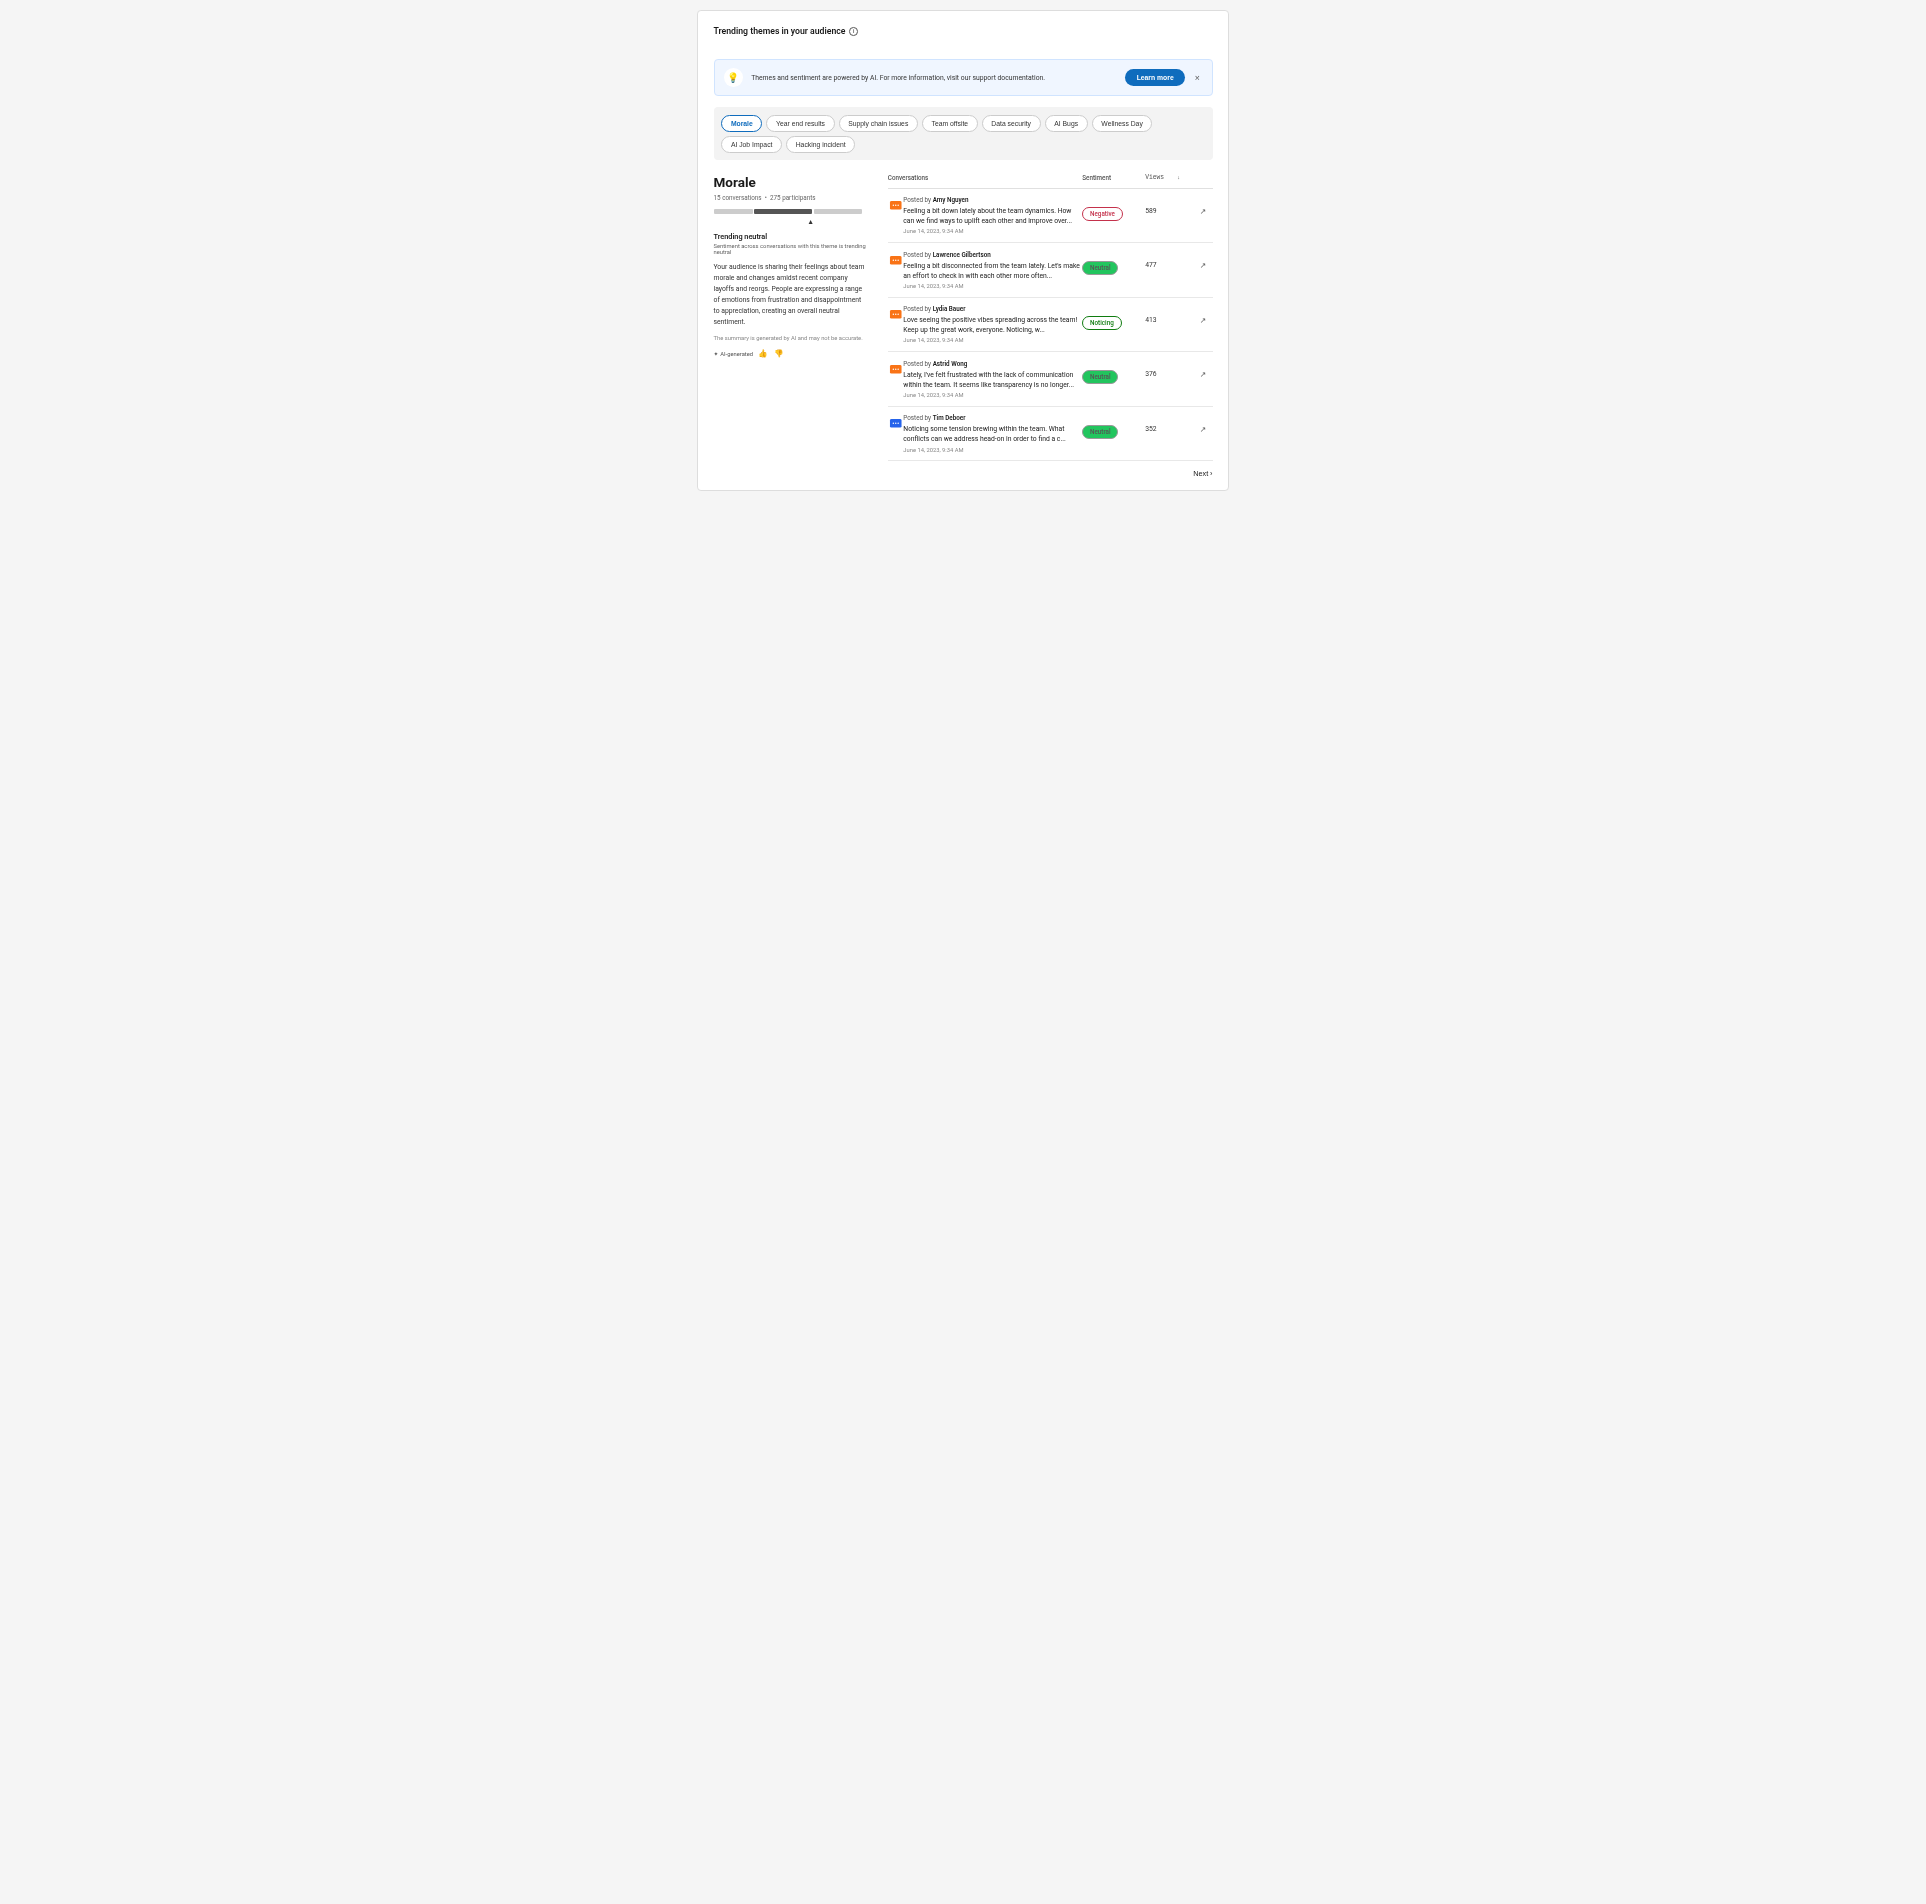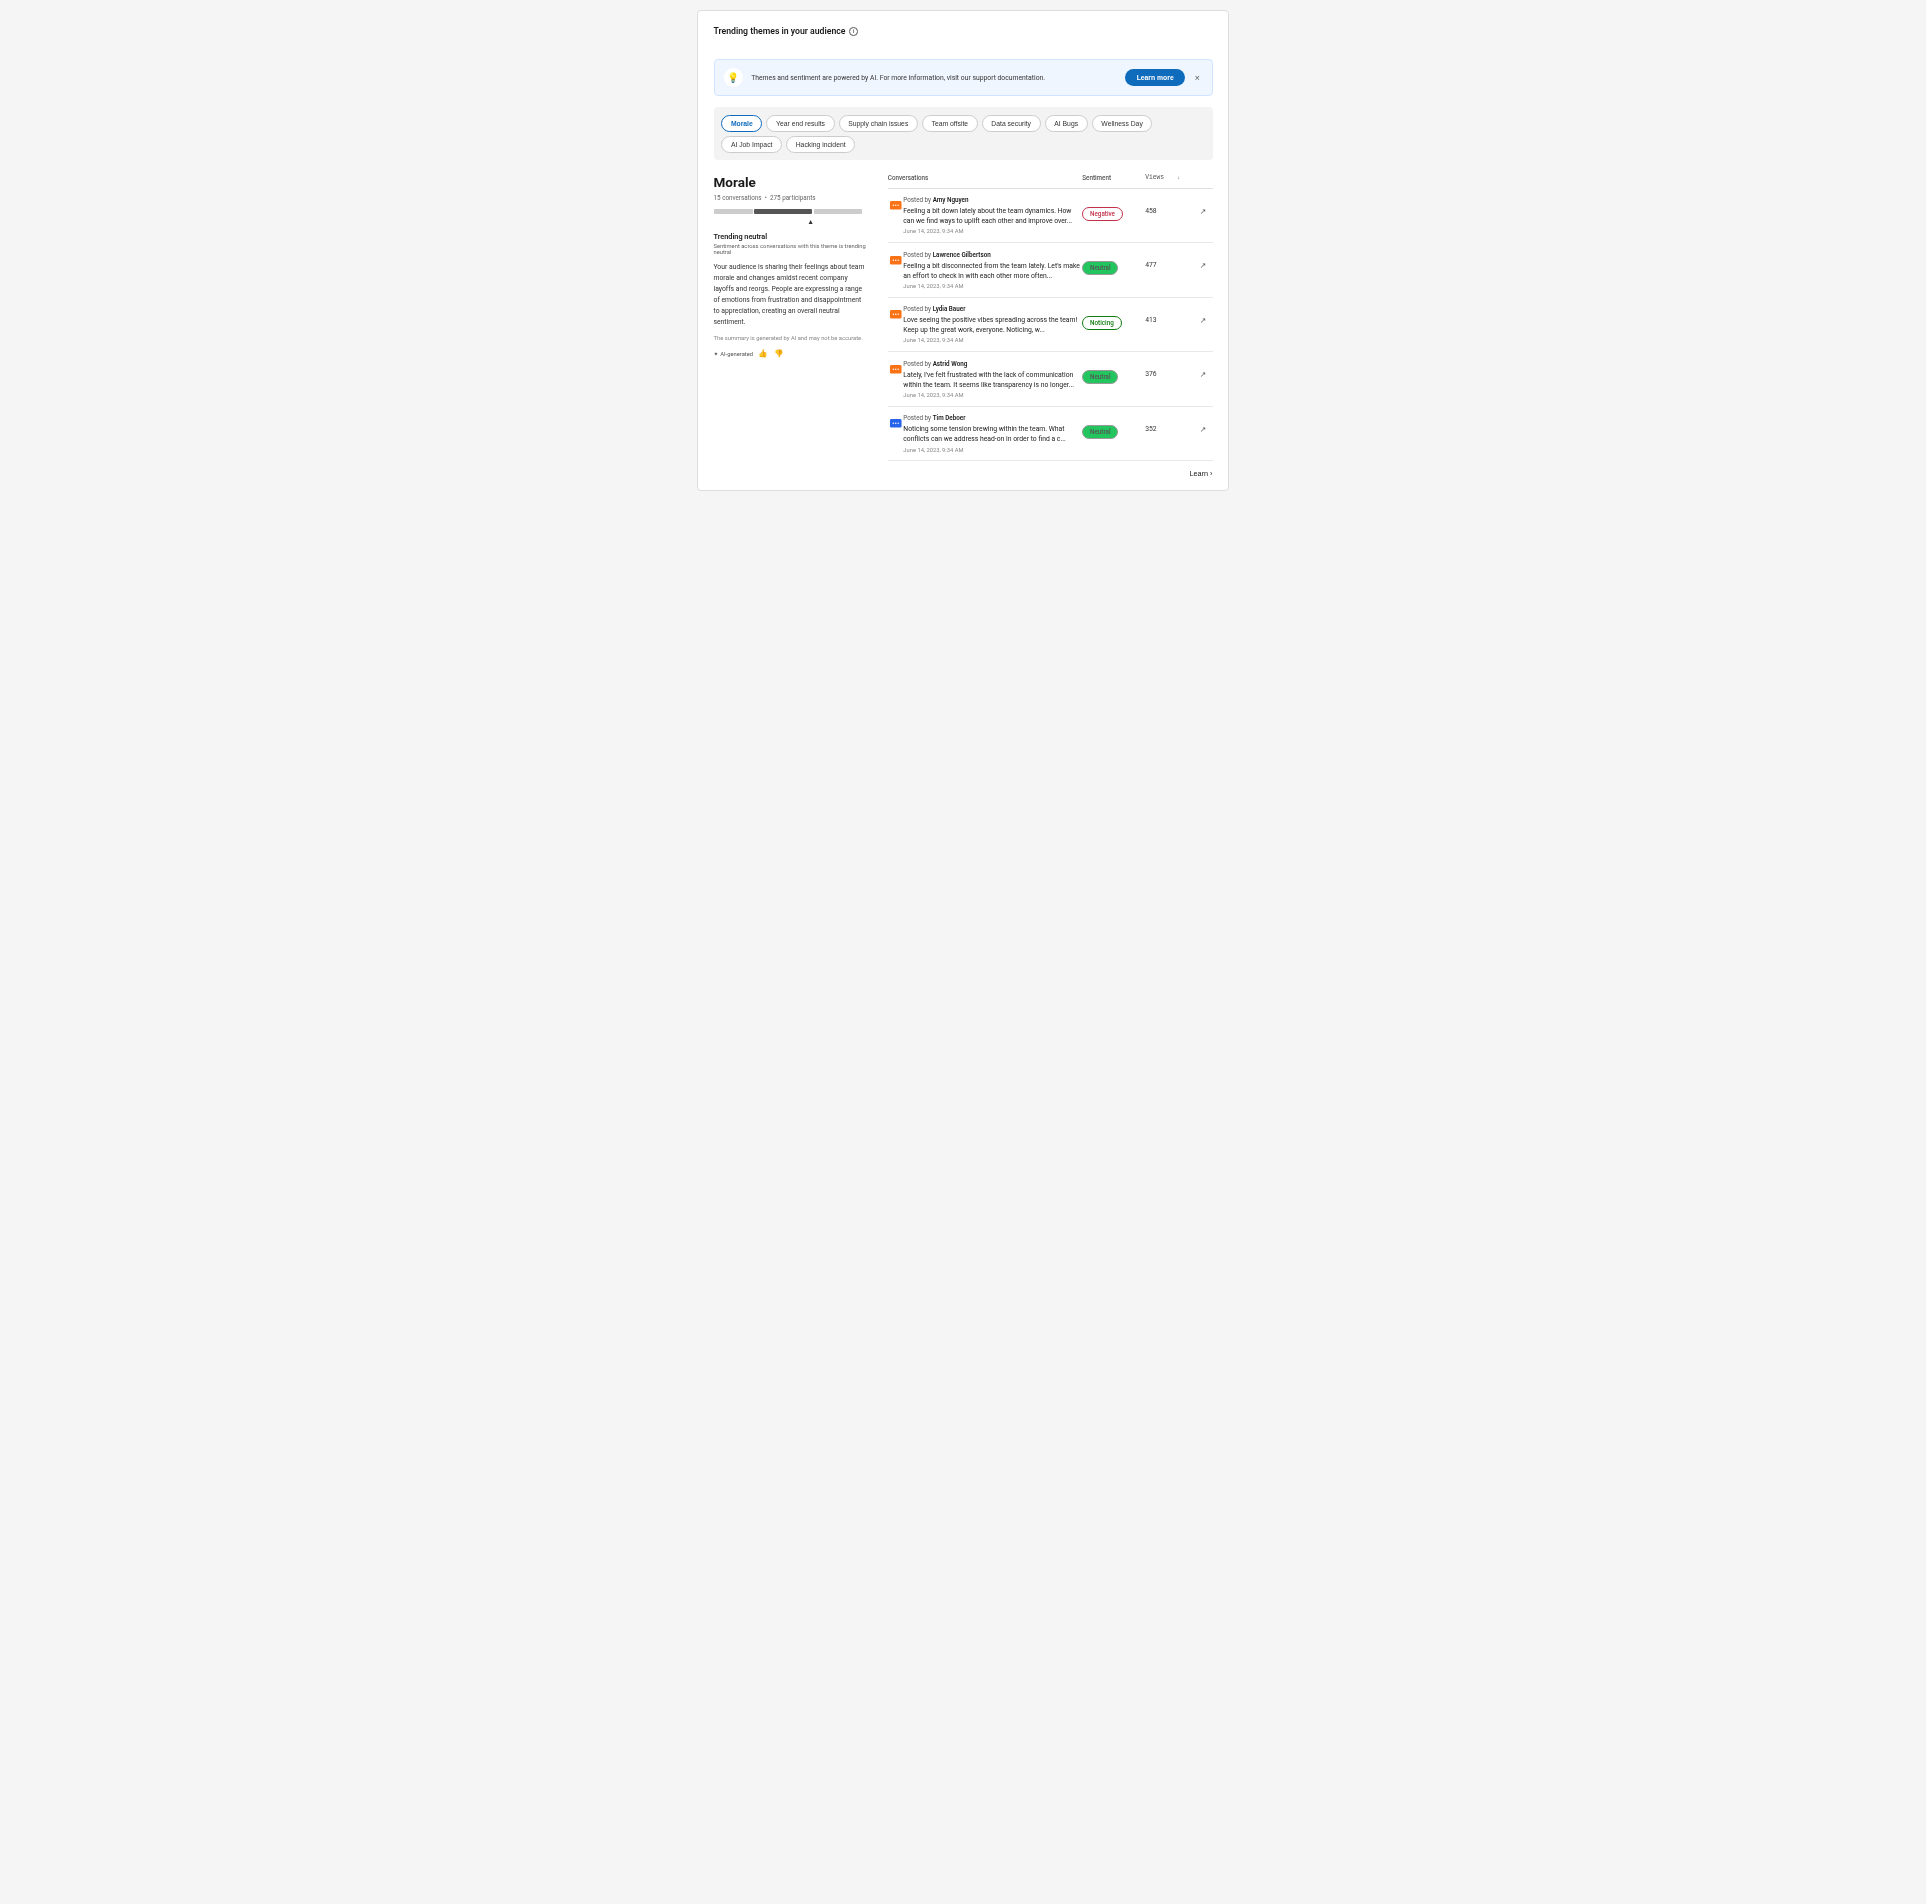--- a/index.html
+++ b/index.html
@@ -425,21 +425,21 @@
           </svg>
         </div>
         <div class="conv-content">
           <div class="conv-author">Posted by <strong>Amy Nguyen</strong></div>
           <div class="conv-text">Feeling a bit down lately about the team dynamics. How can we find ways to uplift each other and improve over...</div>
           <div class="conv-date">June 14, 2023, 9:34 AM</div>
         </div>
         <div class="conv-sentiment">
           <span class="sentiment-badge sentiment-negative">Negative</span>
         </div>
-        <div class="conv-views">458</div>
+        <div class="conv-views">589</div>
         <div class="conv-action">
           <button class="trend-icon-btn">↗</button>
         </div>
       </div>
 
       <div class="conversation-row">
         <div class="conv-icon">
           <svg width="13.5" height="13.5" viewBox="0 0 28 28" fill="none">
             <rect x="2" y="4" width="24" height="18" rx="3" fill="#f97316"></rect>
             <circle cx="9" cy="13" r="1.5" fill="white"></circle>
@@ -525,21 +525,21 @@
           <span class="sentiment-badge sentiment-neutral">Neutral</span>
         </div>
         <div class="conv-views">352</div>
         <div class="conv-action">
           <button class="trend-icon-btn">↗</button>
         </div>
       </div>
 
       <div class="pagination">
         <button class="next-btn">
-          <span>Learn</span>
+          <span>Next</span>
           <span>›</span>
         </button>
       </div>
 
     </div>
   </div>
 </div>
 
 
 </body></html>

